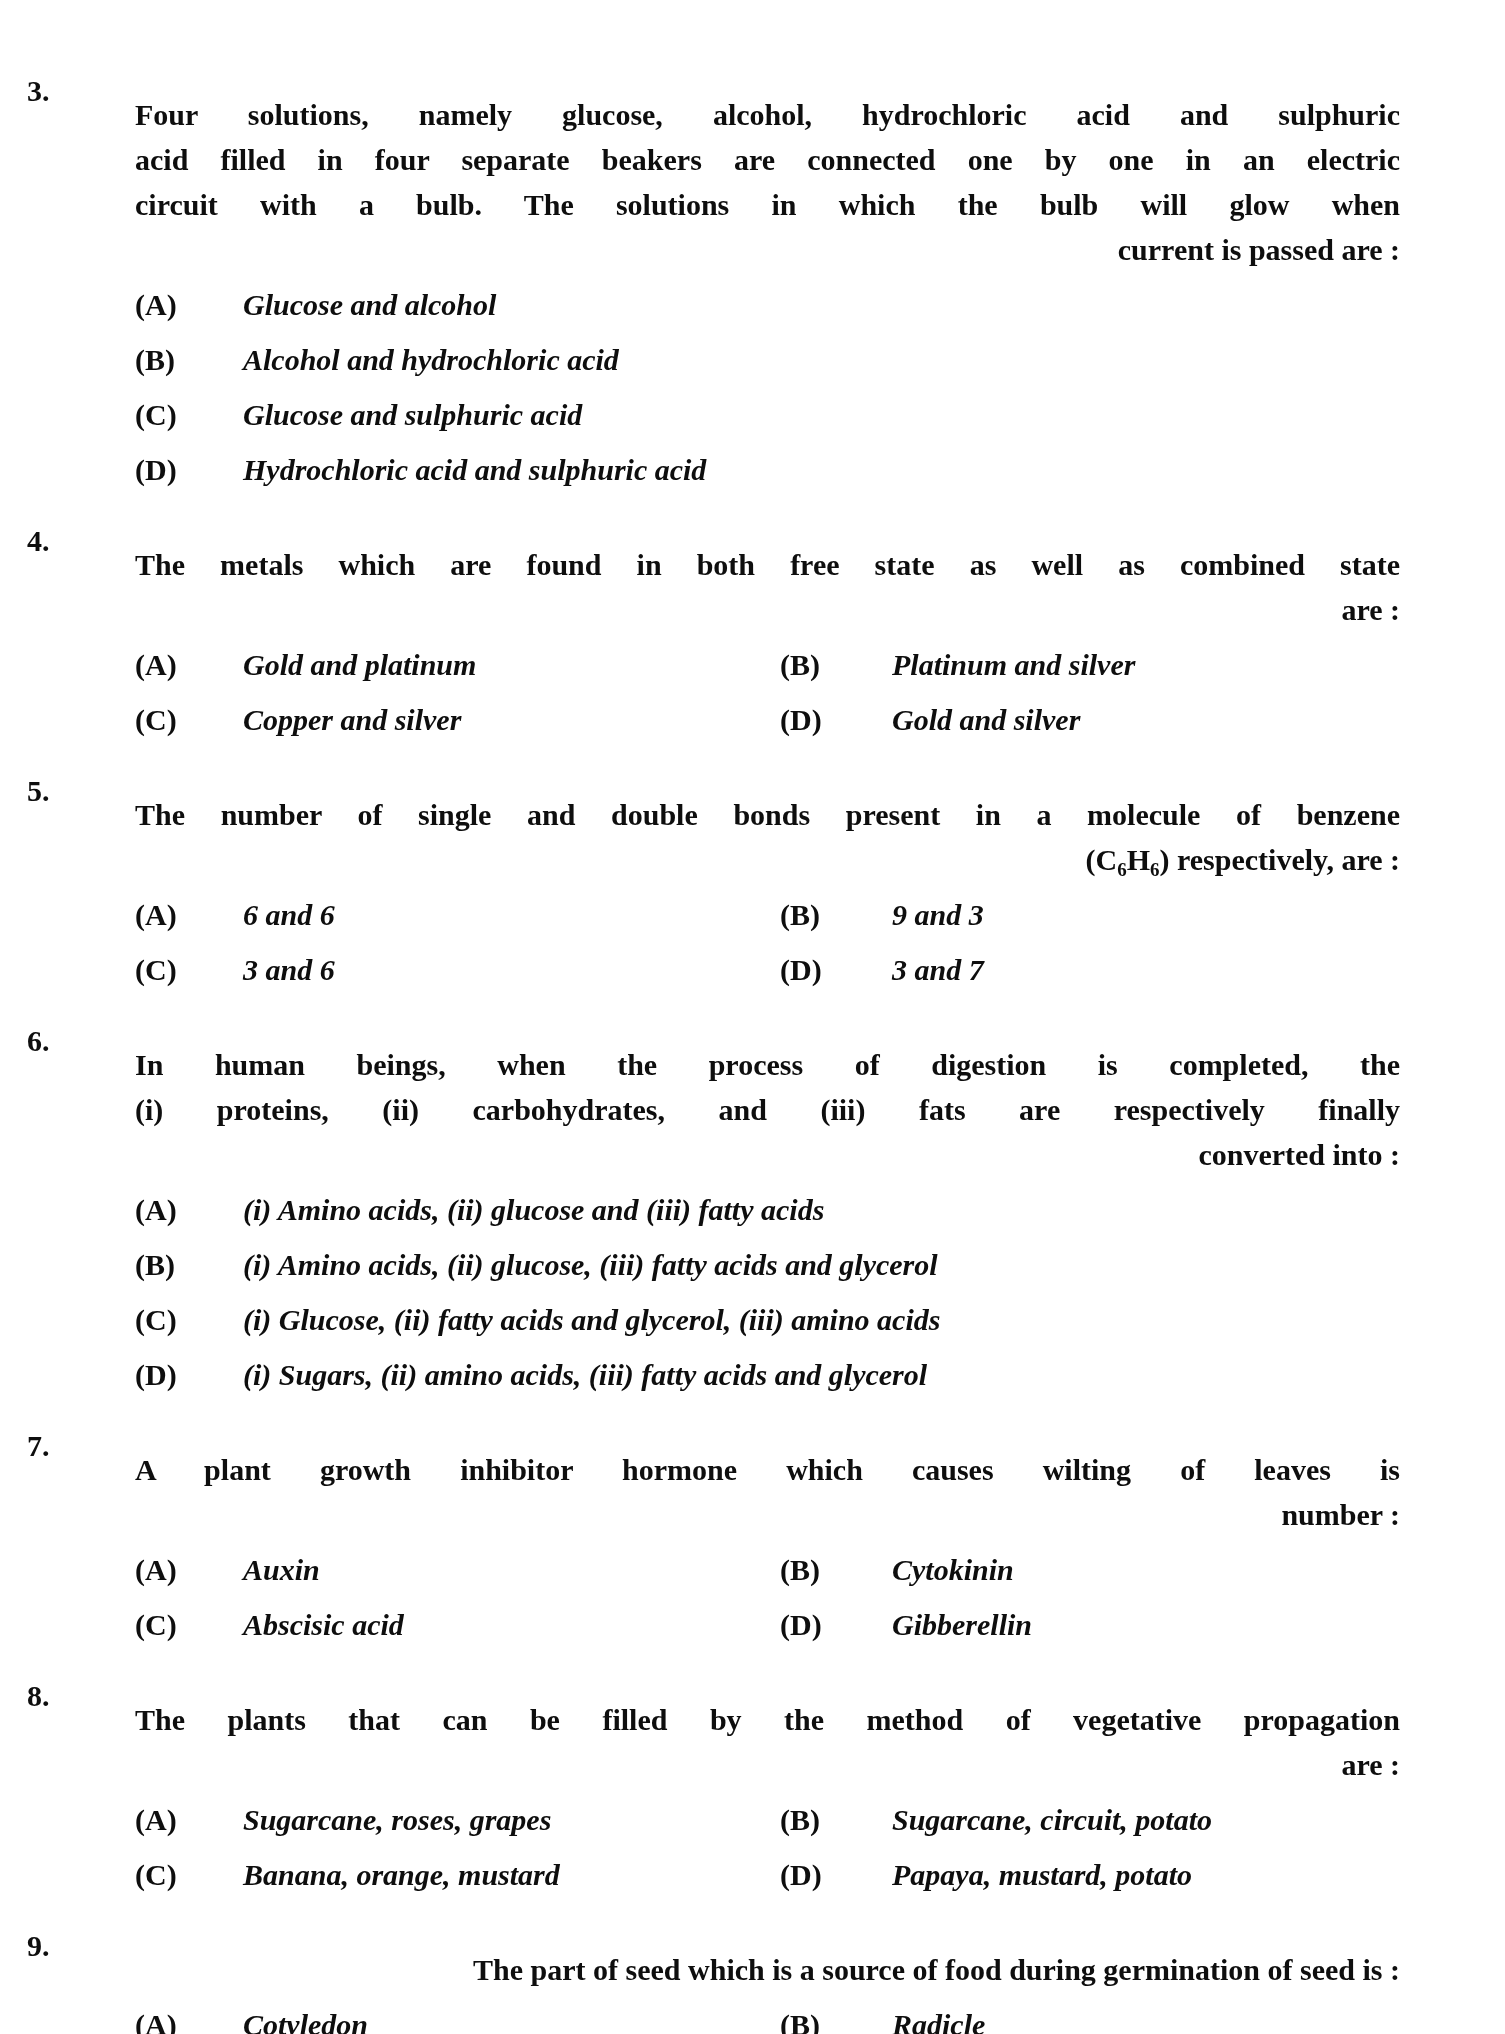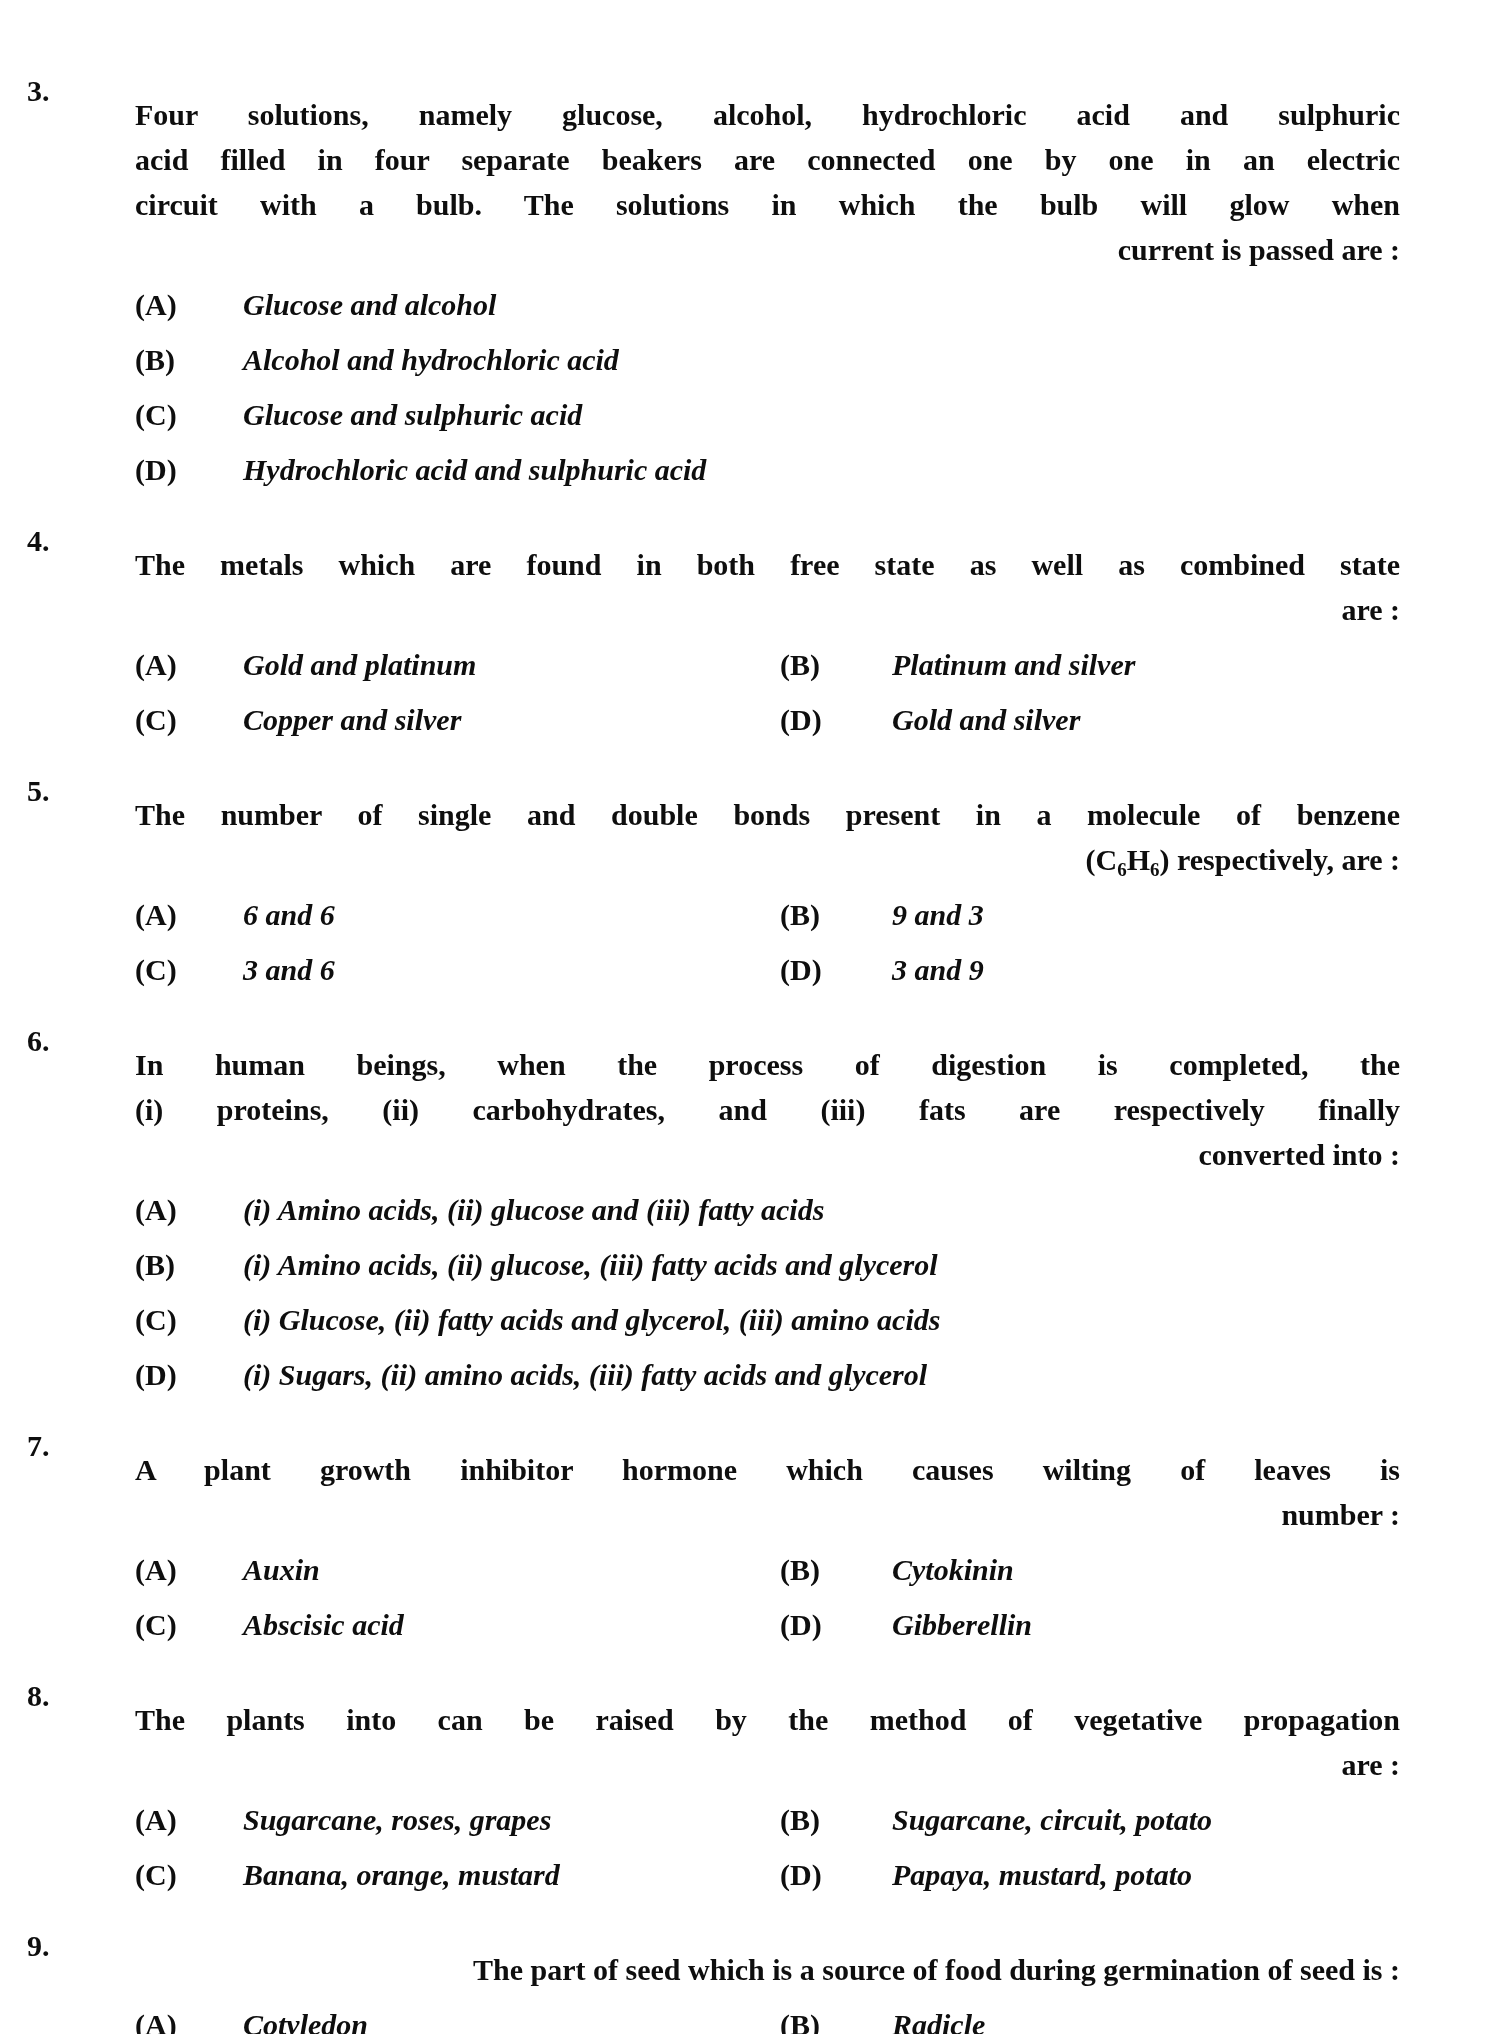--- a/index.html
+++ b/index.html
@@ -120,21 +120,21 @@
             <span class="otext">9 and 3</span>
           </div>
         </div>
         <div class="opt-row">
           <div class="cell-l">
             <span class="olabel">(C)</span>
             <span class="otext">3 and 6</span>
           </div>
           <div class="cell-r">
             <span class="olabel">(D)</span>
-            <span class="otext">3 and 9</span>
+            <span class="otext">3 and 7</span>
           </div>
         </div>
       </div>
     </div>
   </div>
 
   <div class="question">
     <div class="qnum">6.</div>
     <div class="qbody">
       <div class="stem-line jline">In human beings, when the process of digestion is completed, the</div>
@@ -187,21 +187,21 @@
             <span class="otext">Gibberellin</span>
           </div>
         </div>
       </div>
     </div>
   </div>
 
   <div class="question">
     <div class="qnum">8.</div>
     <div class="qbody">
-      <div class="stem-line jline">The plants into can be raised by the method of vegetative propagation</div>
+      <div class="stem-line jline">The plants that can be filled by the method of vegetative propagation</div>
       <div class="stem-line">are :</div>
       <div class="opts">
         <div class="opt-row">
           <div class="cell-l">
             <span class="olabel">(A)</span>
             <span class="otext">Sugarcane, roses, grapes</span>
           </div>
           <div class="cell-r">
             <span class="olabel">(B)</span>
             <span class="otext">Sugarcane, circuit, potato</span>

